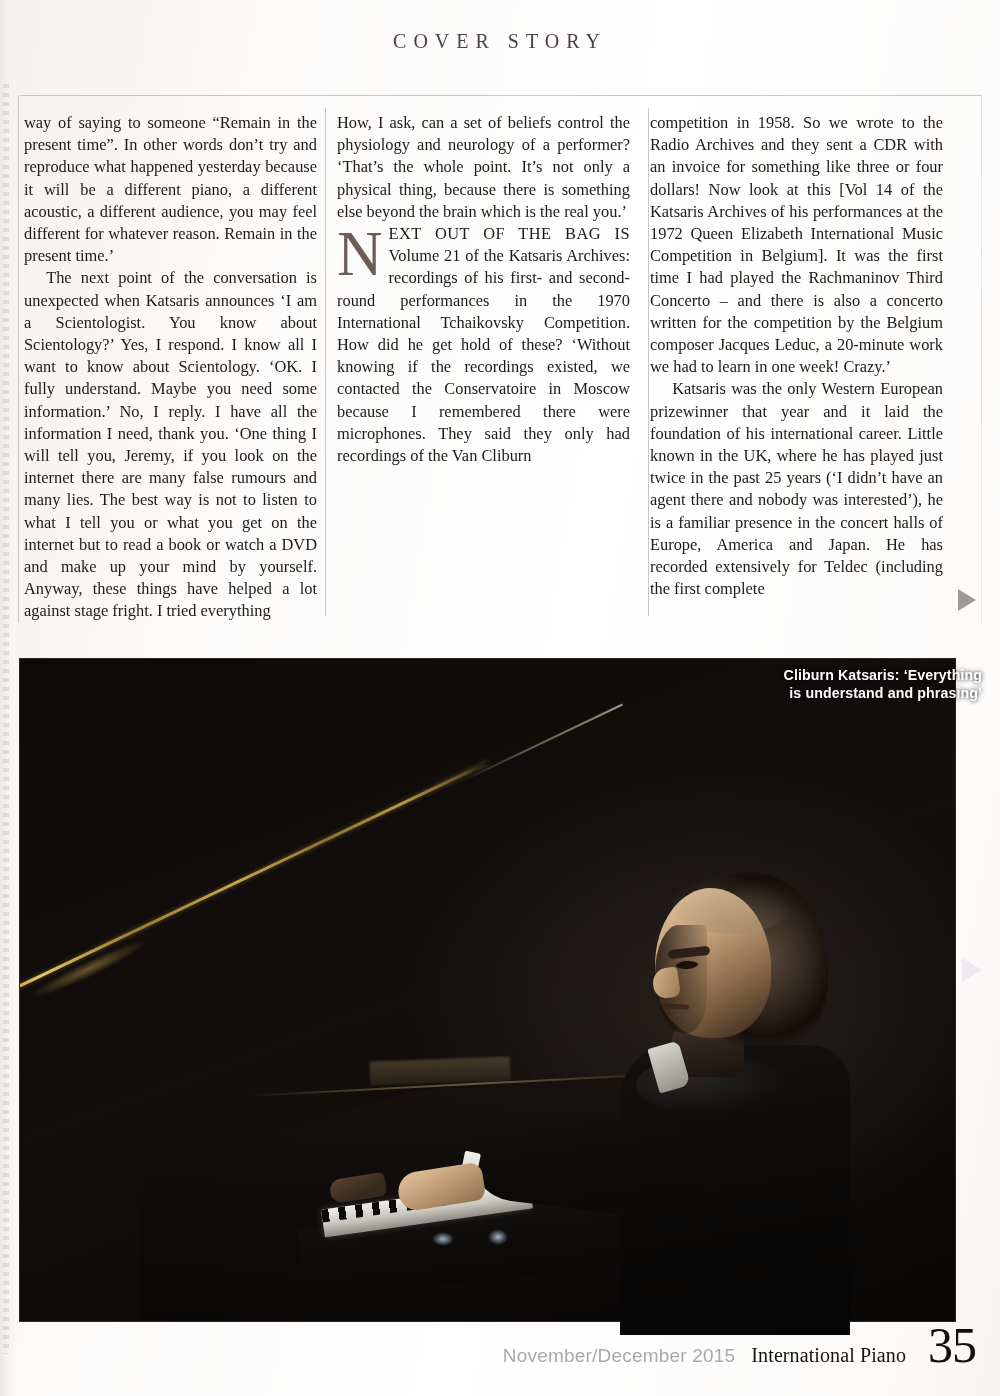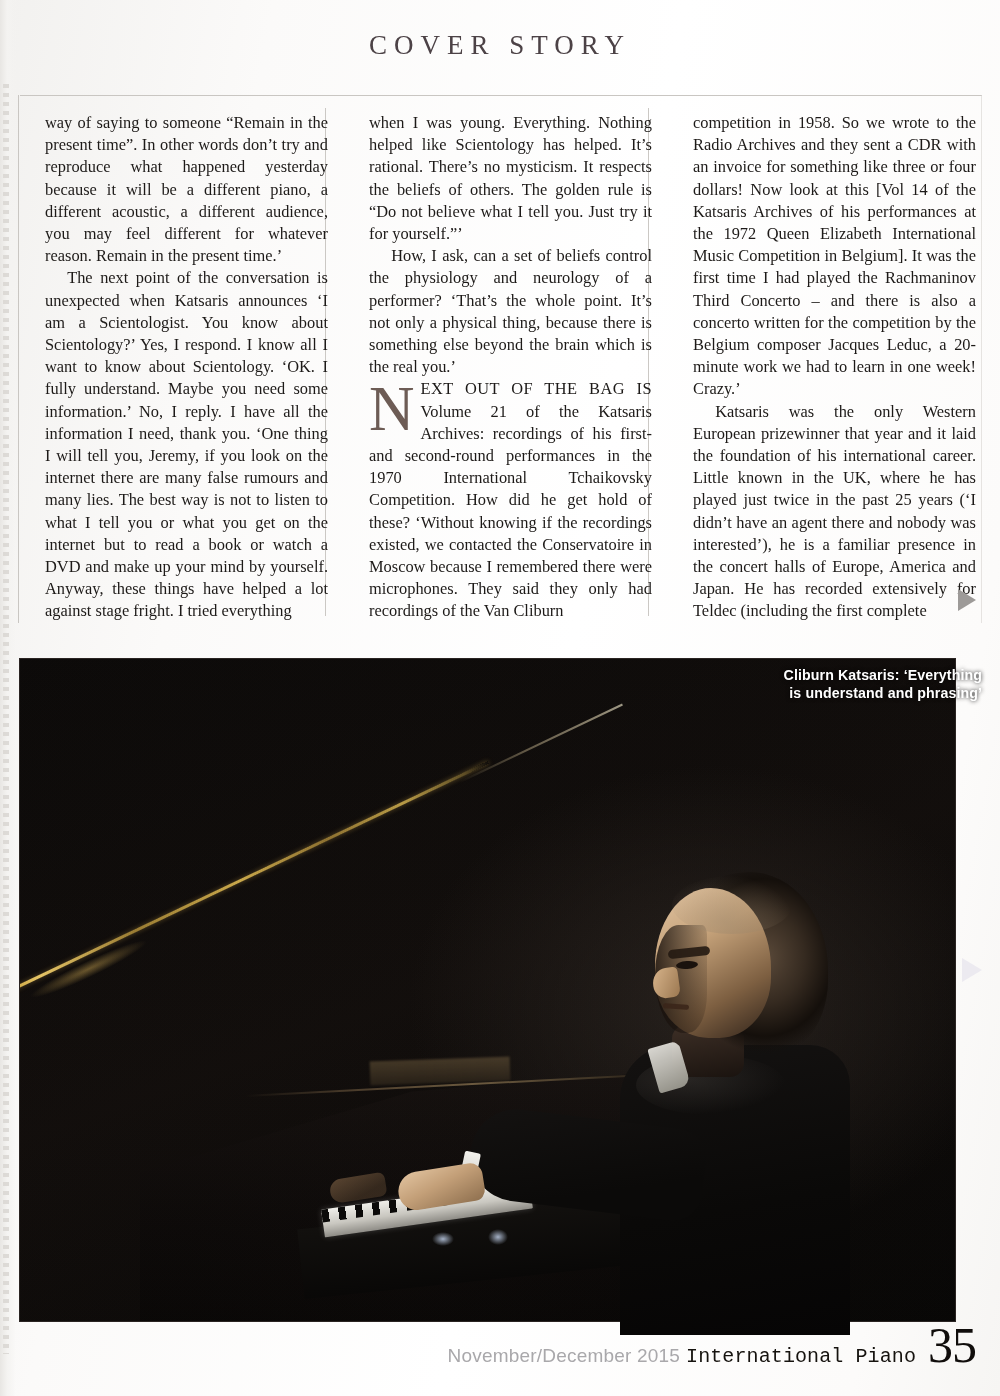--- a/index.html
+++ b/index.html
@@ -36,21 +36,21 @@
         #d9d6d2 0px, #d9d6d2 4px,
         rgba(255,255,255,0) 4px, rgba(255,255,255,0) 9px);
     opacity: .85;
   }
 
   
   .running-head {
     position: absolute;
     top: 30px; left: 0; right: 0;
     text-align: center;
-    font-size: 27px;
+    font-size: 20px;
     letter-spacing: 7px;
     color: #4c4246;
     font-family: "Liberation Serif", serif;
   }
 
   
   .rule-top {
     position: absolute;
     left: 20px; right: 18px; top: 95px;
     height: 1px;
@@ -88,21 +88,20 @@
   }
   .col {
     width: 293px;
     font-size: 16.4px;
     line-height: 22.2px;
     color: #1d1a18;
     text-align: justify;
     text-justify: inter-word;
     hyphens: manual;
     overflow: hidden;
-    margin-left: 21px;
   }
   .col p { margin: 0; }
   .col p + p { text-indent: 1.35em; }
 
   
   .dropcap-p {
     text-indent: 0 !important;
     margin-top: 1px;
   }
   .dropcap {
@@ -392,30 +391,30 @@
     letter-spacing: .1px;
     text-shadow: 0 0 4px rgba(0,0,0,.9);
   }
 
   
   .footer {
     position: absolute;
     right: 24px; bottom: 28px;
     display: flex;
     align-items: baseline;
-    gap: 6px;
+    gap: 16px;
   }
   .footer-date {
     font-family: "Liberation Sans", sans-serif;
     font-size: 19px;
     color: #a9a8ab;
     letter-spacing: .2px;
   }
   .footer-mag {
-    font-family: Liberation Mono, monospace;
+    font-family: Liberation Serif, serif;
     font-size: 20px;
     color: #16130f;
     letter-spacing: .1px;
   }
   .footer-page {
     font-family: "Liberation Serif", serif;
     font-size: 50px;
     color: #100d0b;
     line-height: .9;
     margin-left: 6px;
@@ -439,21 +438,20 @@
   <div class="rule-col-2"></div>
 
   <div class="columns">
 
     <div class="col">
       <p>way of saying to someone “Remain in the present time”. In other words don’t try and reproduce what happened yesterday because it will be a different piano, a different acoustic, a different audience, you may feel different for whatever reason. Remain in the present time.’</p>
       <p>The next point of the conversation is unexpected when Katsaris announces ‘I am a Scientologist. You know about Scientology?’ Yes, I respond. I know all I want to know about Scientology. ‘OK. I fully understand. Maybe you need some information.’ No, I reply. I have all the information I need, thank you. ‘One thing I will tell you, Jeremy, if you look on the internet there are many false rumours and many lies. The best way is not to listen to what I tell you or what you get on the internet but to read a book or watch a DVD and make up your mind by yourself. Anyway, these things have helped a lot against stage fright. I tried everything</p>
     </div>
 
     <div class="col">
-      <p>when I was young. Everything. Nothing helped like Scientology has helped. It’s rational. There’s no mysticism. It respects the beliefs of others. The golden rule is “Do not believe what I tell you. Just try it for yourself.”’</p>
       <p>How, I ask, can a set of beliefs control the physiology and neurology of a performer? ‘That’s the whole point. It’s not only a physical thing, because there is something else beyond the brain which is the real you.’</p>
       <p class="dropcap-p"><span class="dropcap">N</span><span class="smallcaps">EXT OUT OF THE BAG IS</span><span> Volume 21 of the Katsaris Archives: recordings of his first- and second-round performances in the 1970 International Tchaikovsky Competition. How did he get hold of these? ‘Without knowing if the recordings existed, we contacted the Conservatoire in Moscow because I remembered there were microphones. They said they only had recordings of the Van Cliburn</span></p>
     </div>
 
     <div class="col">
       <p>competition in 1958. So we wrote to the Radio Archives and they sent a CDR with an invoice for something like three or four dollars! Now look at this [Vol 14 of the Katsaris Archives of his performances at the 1972 Queen Elizabeth International Music Competition in Belgium]. It was the first time I had played the Rachmaninov Third Concerto – and there is also a concerto written for the competition by the Belgium composer Jacques Leduc, a 20-minute work we had to learn in one week! Crazy.’</p>
       <p>Katsaris was the only Western European prizewinner that year and it laid the foundation of his international career. Little known in the UK, where he has played just twice in the past 25 years (‘I didn’t have an agent there and nobody was interested’), he is a familiar presence in the concert halls of Europe, America and Japan. He has recorded extensively for Teldec (including the first complete</p>
     </div>
 
   </div>

